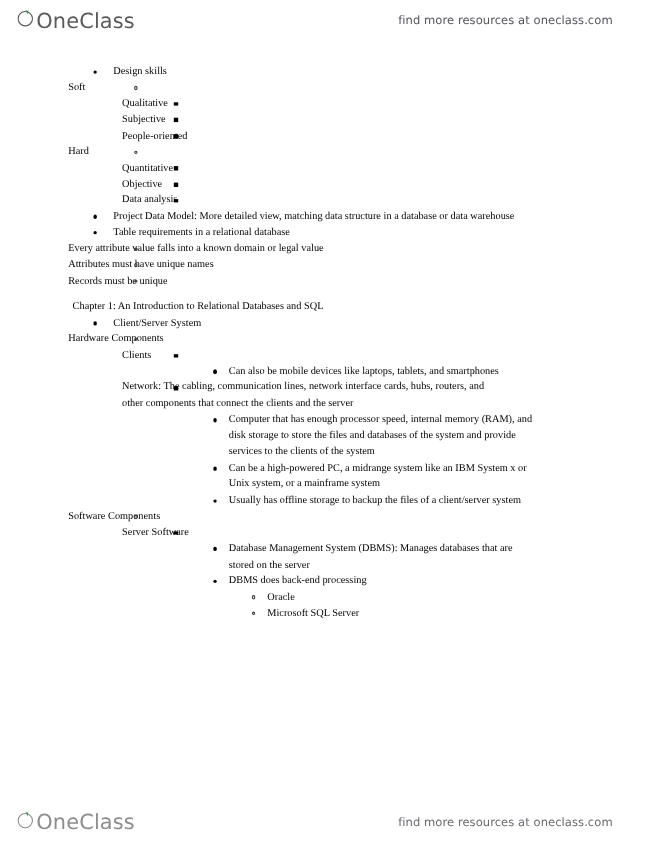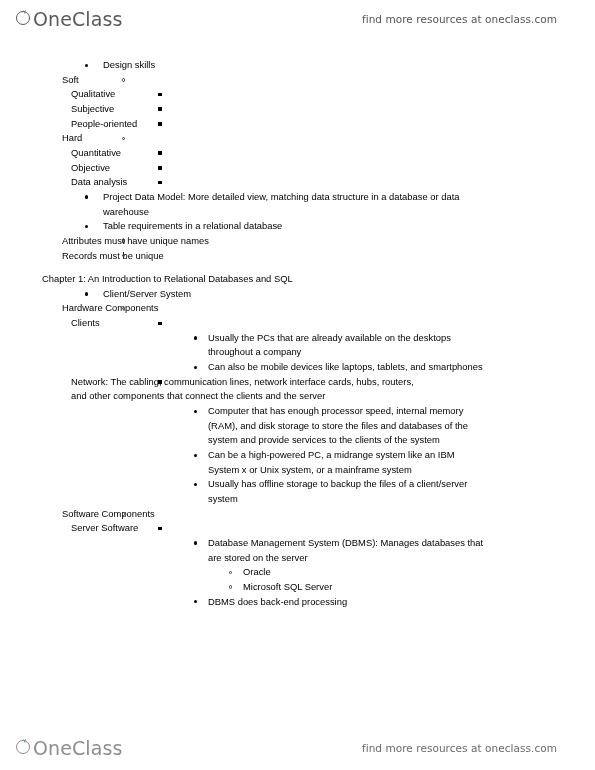--- a/index.html
+++ b/index.html
@@ -79,27 +79,28 @@
   .brand-bar.footer .logo-mark .ring { color: #8d8d8d; border-color: #8d8d8d; }
   .brand-bar.footer .logo-text { color: #8d8d8d; }
   .brand-bar.footer .brand-tagline { color: #6a6a6f; }
 
   
   .doc {
     position: absolute;
     left: 0;
     top: 58px;
     width: 484px;
+    font-family: Liberation Serif, serif;
   }
   .heading-line {
     font-size: 9.4px;
     line-height: 14.6px;
     color: #000;
     margin: 0 0 0 0;
-    padding-left: 42px;
+    padding-left: 66px;
     white-space: nowrap;
   }
   .spacer { height: 9px; }
 
   ul.lvl {
     list-style: none;
     margin: 0;
     padding: 0;
   }
   li.item {
@@ -137,21 +138,21 @@
     top: 5.5px;
   }
 
   
   .l1 > li.item { padding-left: 103px; }
   .l1 > li.item > .bullet { left: 85px; }
 
   .l2 > li.item { padding-left: 62px; }
   .l2 > li.item > .bullet { left: 122px; }
 
-  .l3 > li.item { padding-left: 71px; }
+  .l3 > li.item { padding-left: 111px; }
   .l3 > li.item > .bullet { left: 158px; }
 
   .l4 > li.item { padding-left: 208px; }
   .l4 > li.item > .bullet { left: 194px; }
 
   .l5 > li.item { padding-left: 243px; }
   .l5 > li.item > .bullet { left: 229px; }
 
   
   .w-l1 { max-width: 425px; }
@@ -232,20 +233,21 @@
       <span class="bullet b-disc"></span>
       <span class="txt w-l1">Table requirements in a relational database</span>
     </li>
   </ul>
   <ul class="lvl l2">
     <li class="item">
       <span class="bullet b-circle"></span>
     </li>
     <li class="item">
       <span class="bullet b-circle"></span>
+      <span class="txt">Every attribute value falls into a known domain or legal value</span>
     </li>
     <li class="item">
       <span class="bullet b-circle"></span>
       <span class="txt">Attributes must have unique names</span>
     </li>
     <li class="item">
       <span class="bullet b-circle"></span>
       <span class="txt">Records must be unique</span>
     </li>
   </ul>
@@ -268,21 +270,20 @@
   </ul>
   <ul class="lvl l3">
     <li class="item">
       <span class="bullet b-square"></span>
       <span class="txt">Clients</span>
     </li>
   </ul>
   <ul class="lvl l4">
     <li class="item">
       <span class="bullet b-disc"></span>
-      <span class="txt w-l4">Usually the PCs that are already available on the desktops throughout a company</span>
     </li>
     <li class="item">
       <span class="bullet b-disc"></span>
       <span class="txt">Can also be mobile devices like laptops, tablets, and smartphones</span>
     </li>
   </ul>
   <ul class="lvl l3">
     <li class="item">
       <span class="bullet b-square"></span>
       <span class="txt w-l3">Network: The cabling, communication lines, network interface cards, hubs, routers, and other components that connect the clients and the server</span>
@@ -313,34 +314,34 @@
       <span class="bullet b-square"></span>
       <span class="txt">Server Software</span>
     </li>
   </ul>
   <ul class="lvl l4">
     <li class="item">
       <span class="bullet b-disc"></span>
       <span class="txt w-l4">Database Management System (DBMS): Manages databases that are stored on the server</span>
     </li>
   </ul>
+  <ul class="lvl l4">
+    <li class="item">
+      <span class="bullet b-disc"></span>
+      <span class="txt">DBMS does back-end processing</span>
+    </li>
+  </ul>
   <ul class="lvl l5">
     <li class="item">
       <span class="bullet b-circle"></span>
       <span class="txt">Oracle</span>
     </li>
     <li class="item">
       <span class="bullet b-circle"></span>
       <span class="txt">Microsoft SQL Server</span>
-    </li>
-  </ul>
-  <ul class="lvl l4">
-    <li class="item">
-      <span class="bullet b-disc"></span>
-      <span class="txt">DBMS does back-end processing</span>
     </li>
   </ul>
 
 </div>
 
 <div class="brand-bar footer">
   <div class="logo">
     <span class="logo-mark">
       <span class="ring"></span>
       <svg class="sprout" viewBox="0 0 10 8" xmlns="http://www.w3.org/2000/svg" aria-hidden="true">

